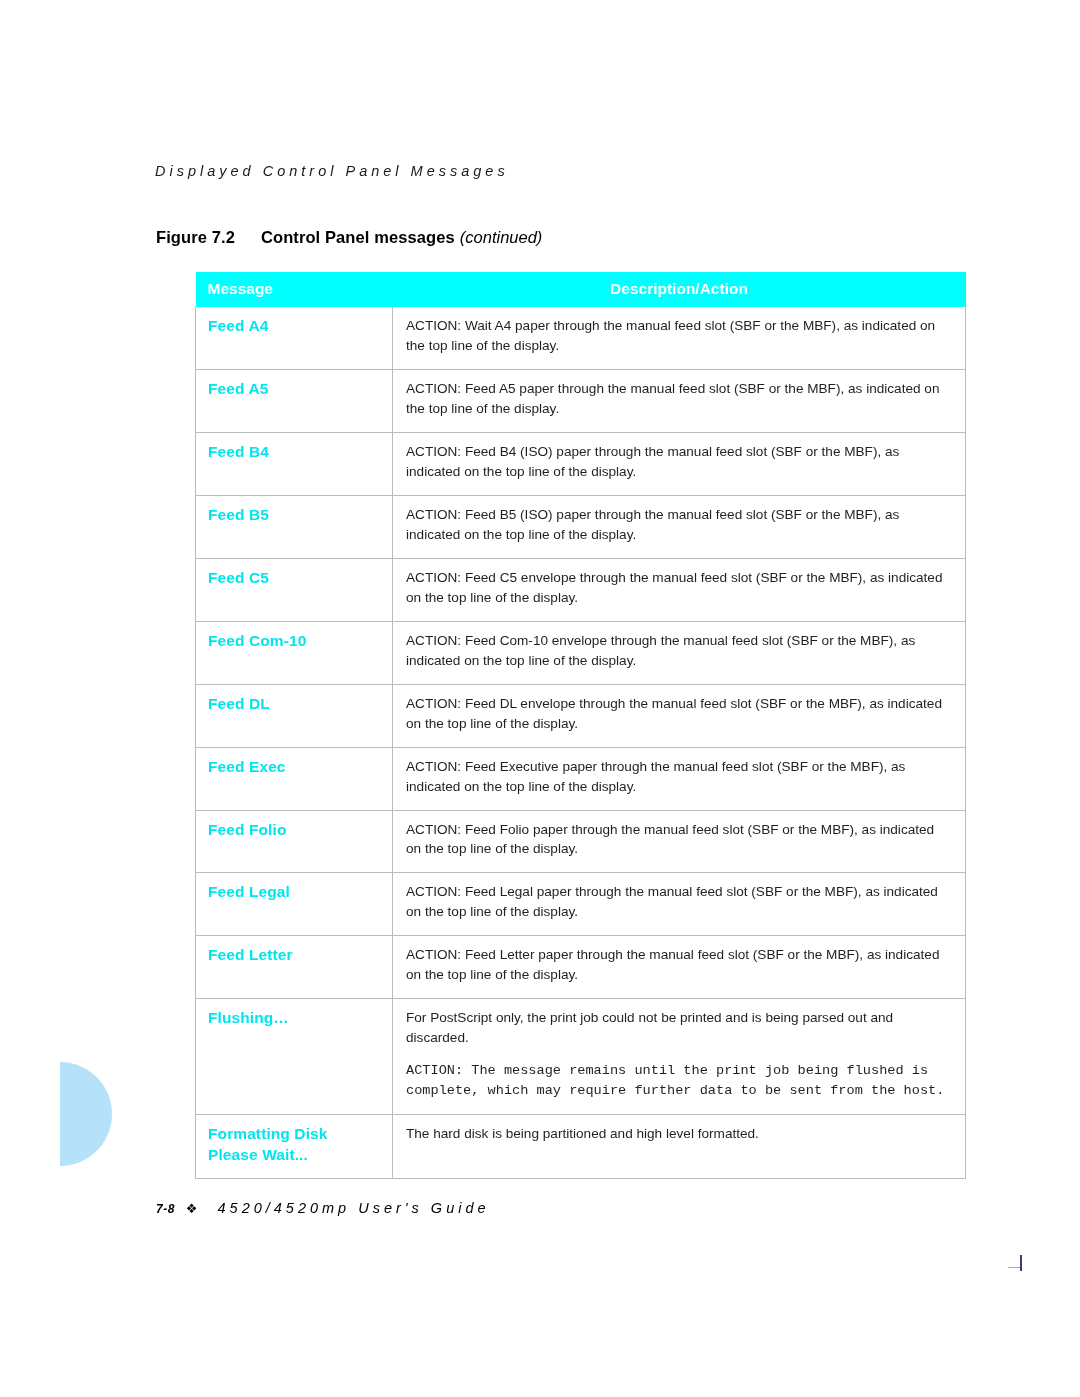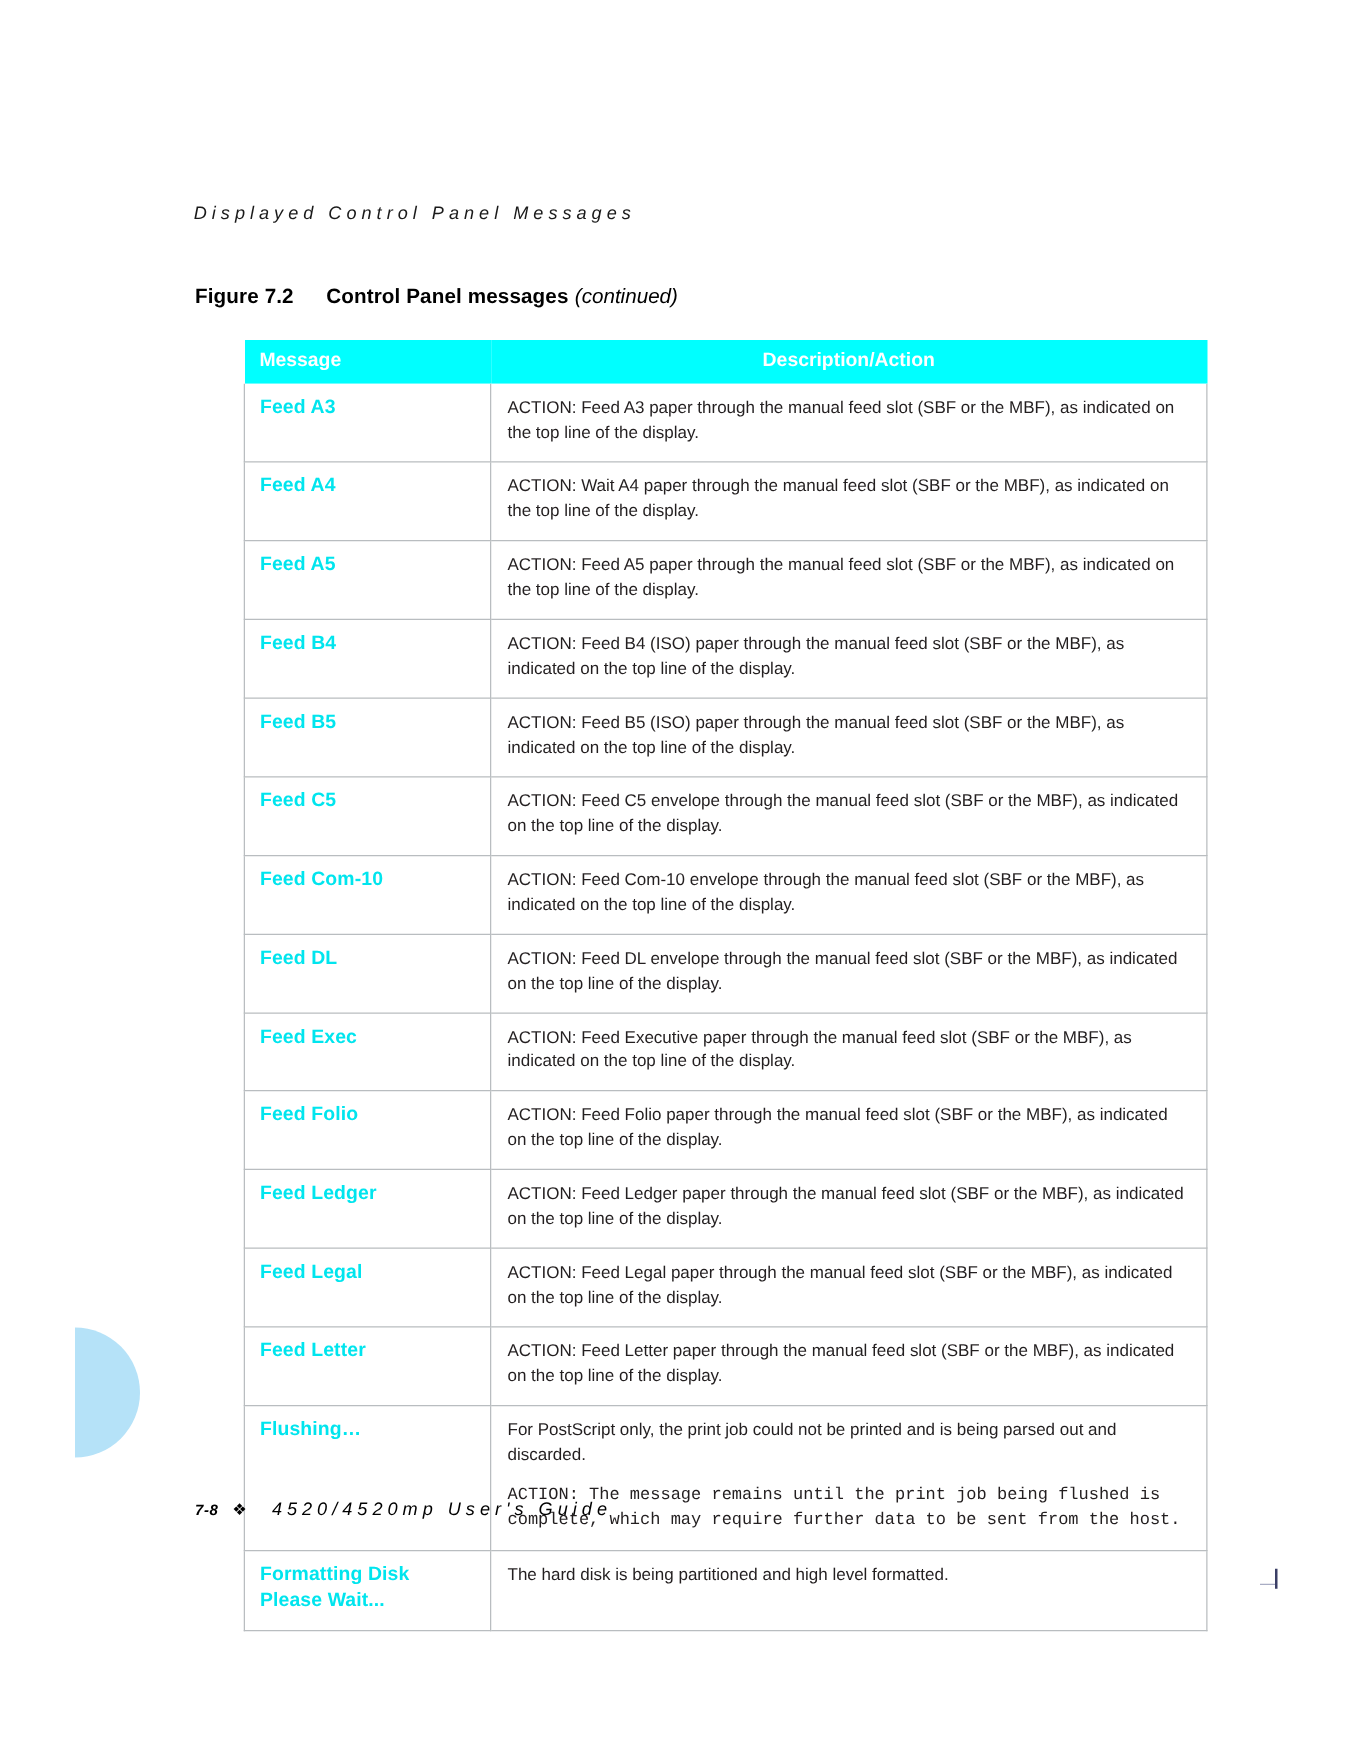--- a/index.html
+++ b/index.html
@@ -202,28 +202,20 @@
   </colgroup>
   <thead>
     <tr>
       <th class="th-msg">Message</th>
       <th class="th-desc">Description/Action</th>
     </tr>
   </thead>
   <tbody id="table-body">
       <tr>
         <td class="td-msg">
-          <span class="msg-line">Feed A3</span>
-        </td>
-        <td class="td-desc">
-          <p>ACTION: Feed A3 paper through the manual feed slot (SBF or the MBF), as indicated on the top line of the display.</p>
-        </td>
-      </tr>
-      <tr>
-        <td class="td-msg">
           <span class="msg-line">Feed A4</span>
         </td>
         <td class="td-desc">
           <p>ACTION: Wait A4 paper through the manual feed slot (SBF or the MBF), as indicated on the top line of the display.</p>
         </td>
       </tr>
       <tr>
         <td class="td-msg">
           <span class="msg-line">Feed A5</span>
         </td>
@@ -278,28 +270,20 @@
         <td class="td-desc">
           <p>ACTION: Feed Executive paper through the manual feed slot (SBF or the MBF), as indicated on the top line of the display.</p>
         </td>
       </tr>
       <tr>
         <td class="td-msg">
           <span class="msg-line">Feed Folio</span>
         </td>
         <td class="td-desc">
           <p>ACTION: Feed Folio paper through the manual feed slot (SBF or the MBF), as indicated on the top line of the display.</p>
-        </td>
-      </tr>
-      <tr>
-        <td class="td-msg">
-          <span class="msg-line">Feed Ledger</span>
-        </td>
-        <td class="td-desc">
-          <p>ACTION: Feed Ledger paper through the manual feed slot (SBF or the MBF), as indicated on the top line of the display.</p>
         </td>
       </tr>
       <tr>
         <td class="td-msg">
           <span class="msg-line">Feed Legal</span>
         </td>
         <td class="td-desc">
           <p>ACTION: Feed Legal paper through the manual feed slot (SBF or the MBF), as indicated on the top line of the display.</p>
         </td>
       </tr>

